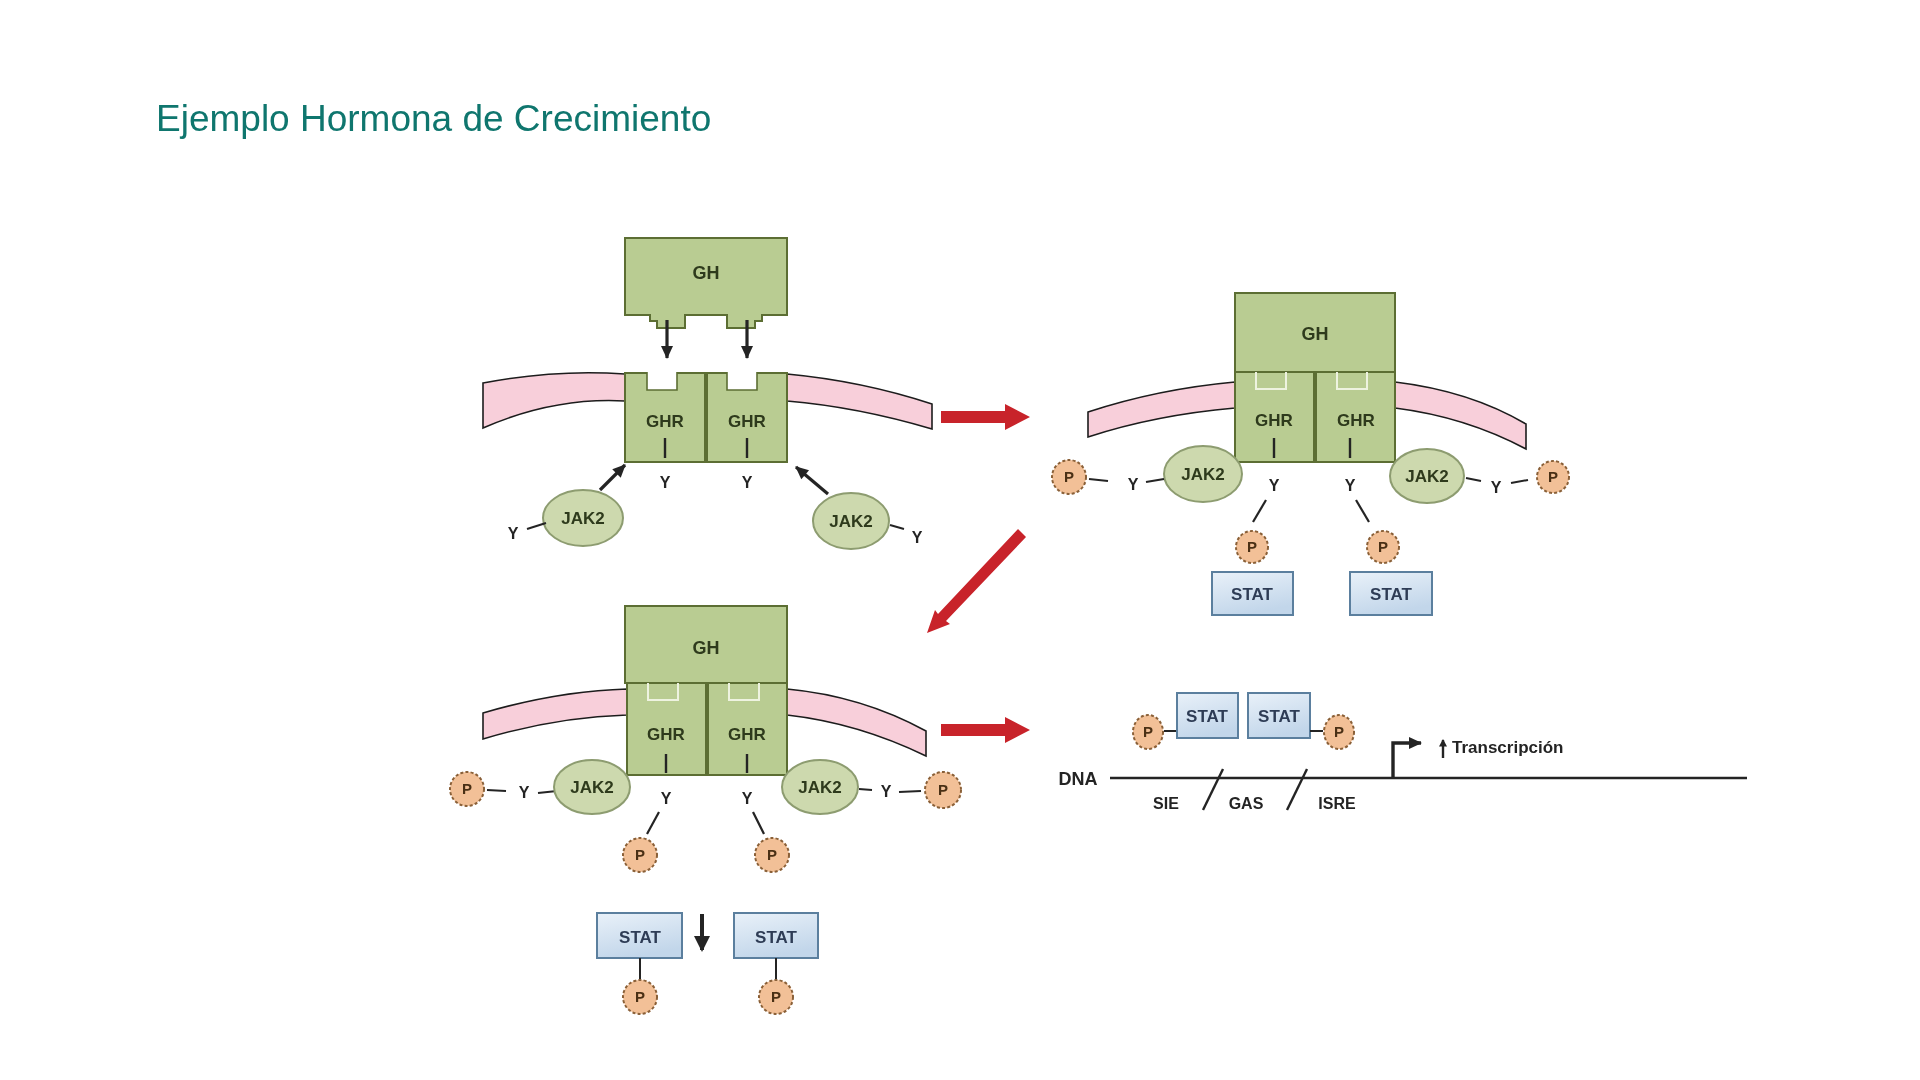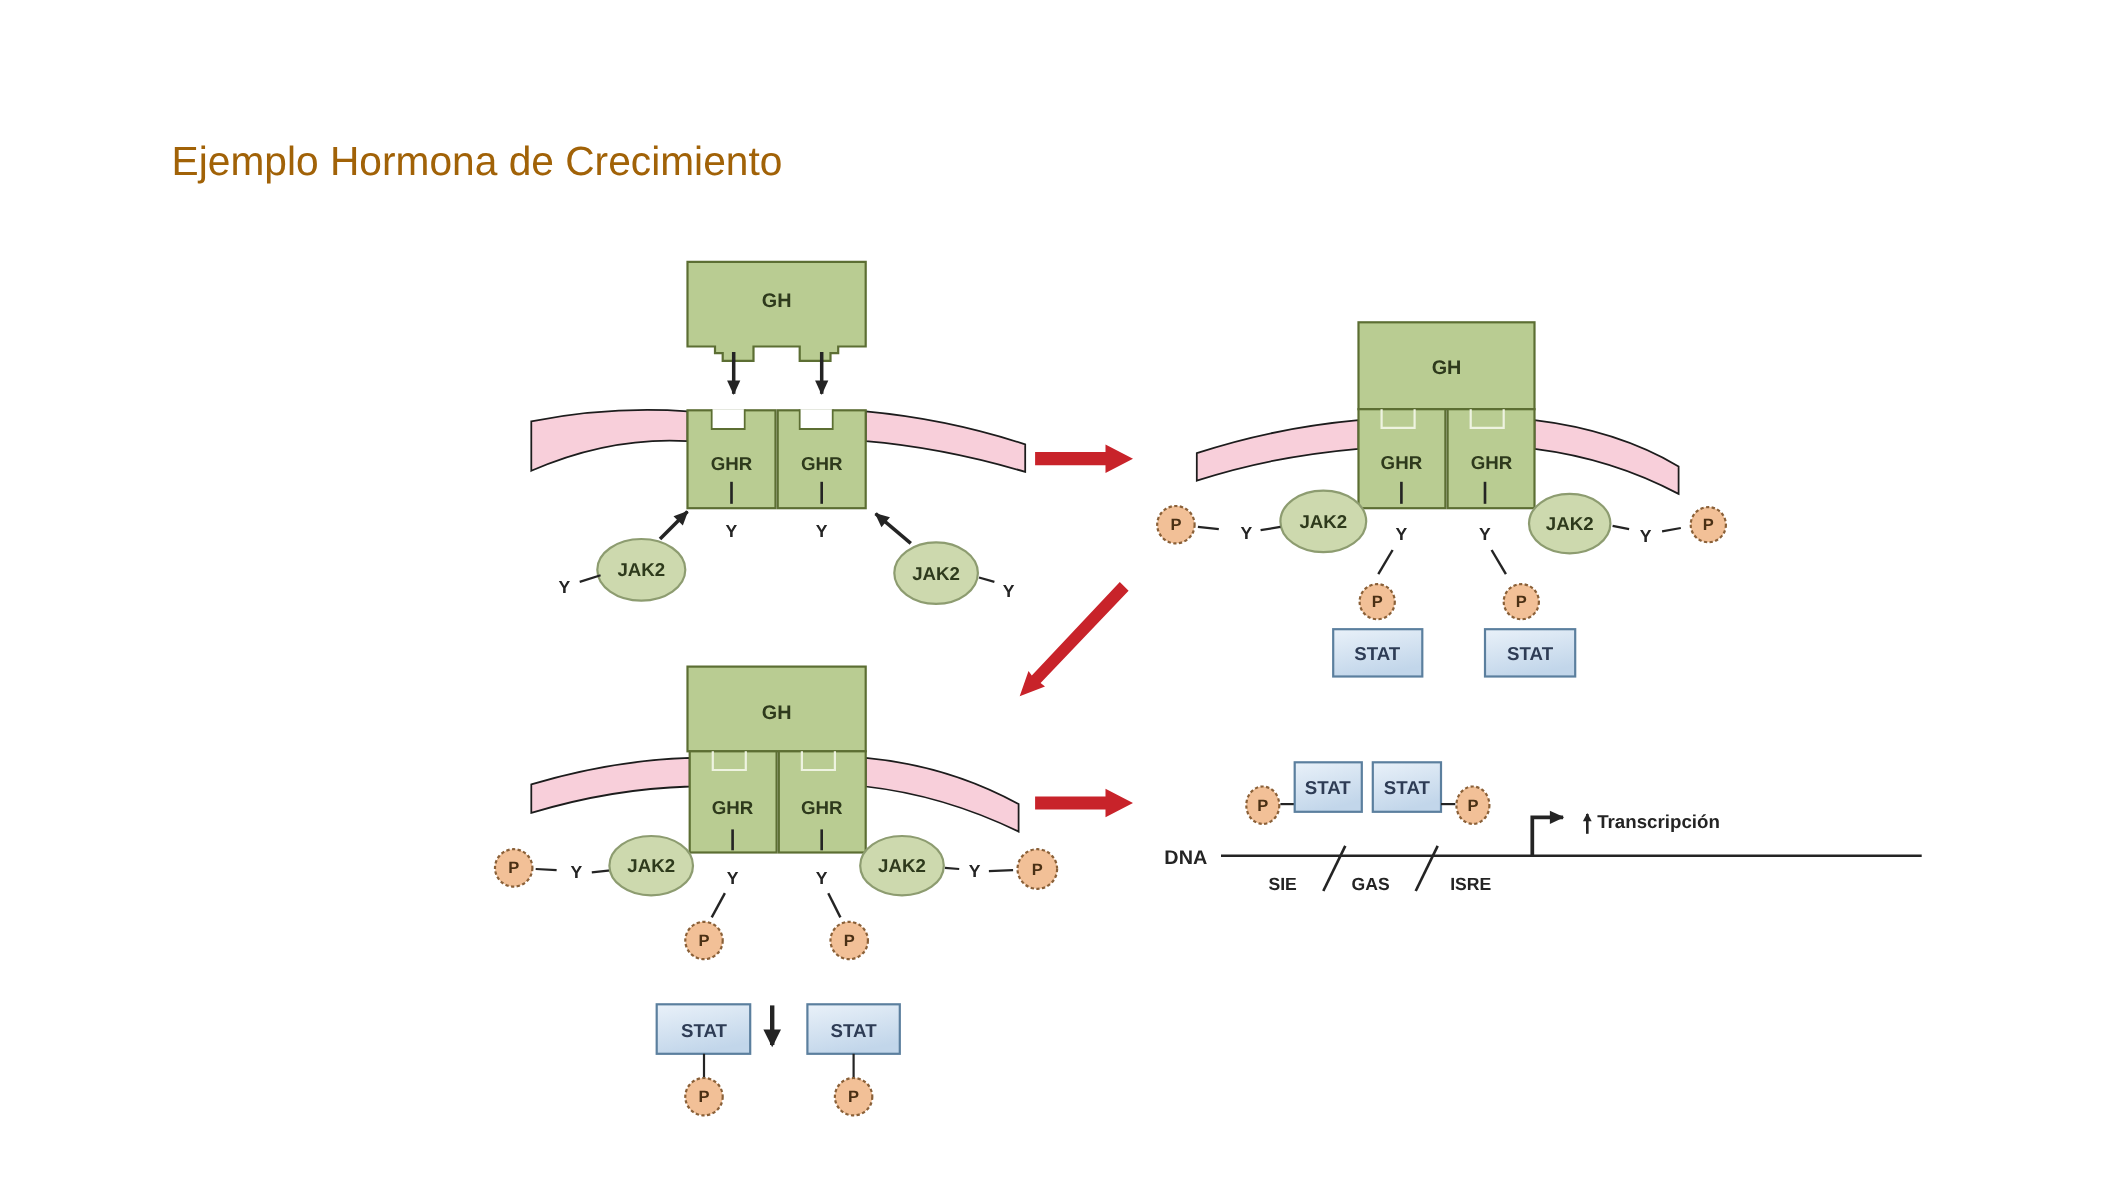--- a/index.html
+++ b/index.html
@@ -9,21 +9,21 @@
     --red-arrow:#c8232a;
     --stat-fill-top:#e9f1f9; --stat-fill-bottom:#c2d6ea; --stat-border:#5b7f9e; --stat-text:#2e3c55;
     --p-fill:#f2c097; --p-border:#8a6038; --p-text:#4a3015;
     --text-dark:#242424;
   }
   html,body{margin:0;padding:0;}
   body{width:1920px;height:1080px;background:#ffffff;overflow:hidden;
        font-family:"Liberation Sans",sans-serif;}
   .slide{position:relative;width:1920px;height:1080px;background:#fff;}
   .title{position:absolute;left:156px;top:98px;font-size:37px;font-weight:400;
-         color:#a16207;letter-spacing:0px;white-space:nowrap;margin-top:28px;}
+         color:#0f766e;letter-spacing:0px;white-space:nowrap;}
   svg{position:absolute;left:0;top:0;}
   svg text{font-family:"Liberation Sans",sans-serif;font-weight:bold;fill:var(--text-dark);} .fs16{font-size:16px;} .fs17{font-size:17px;} .fs18{font-size:18px;}
   .t-green{fill:var(--green-text);}
   .t-stat{fill:var(--stat-text);}
   .t-p{fill:var(--p-text);font-size:15px;}
   .box-green{fill:var(--green-fill);stroke:var(--green-border);stroke-width:2;}
   .membrane{fill:var(--membrane-fill);stroke:var(--membrane-line);stroke-width:1.6;}
   .jak2{fill:var(--jak2-fill);stroke:var(--jak2-border);stroke-width:2;}
   .pcirc{fill:var(--p-fill);stroke:var(--p-border);stroke-width:2;stroke-dasharray:3 2.2;}
   .statbox{fill:url(#statGrad);stroke:var(--stat-border);stroke-width:2;}

